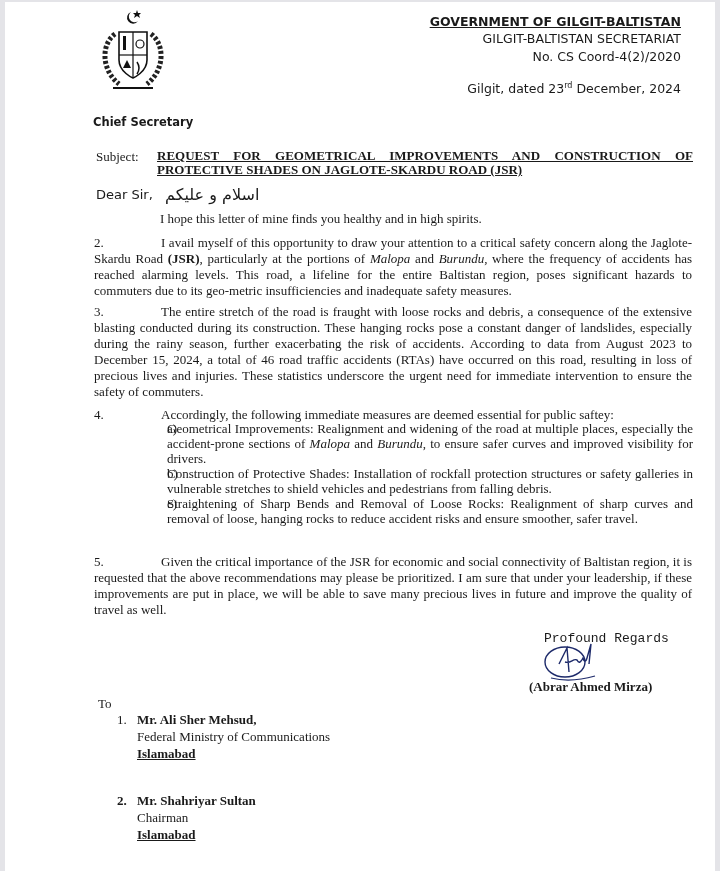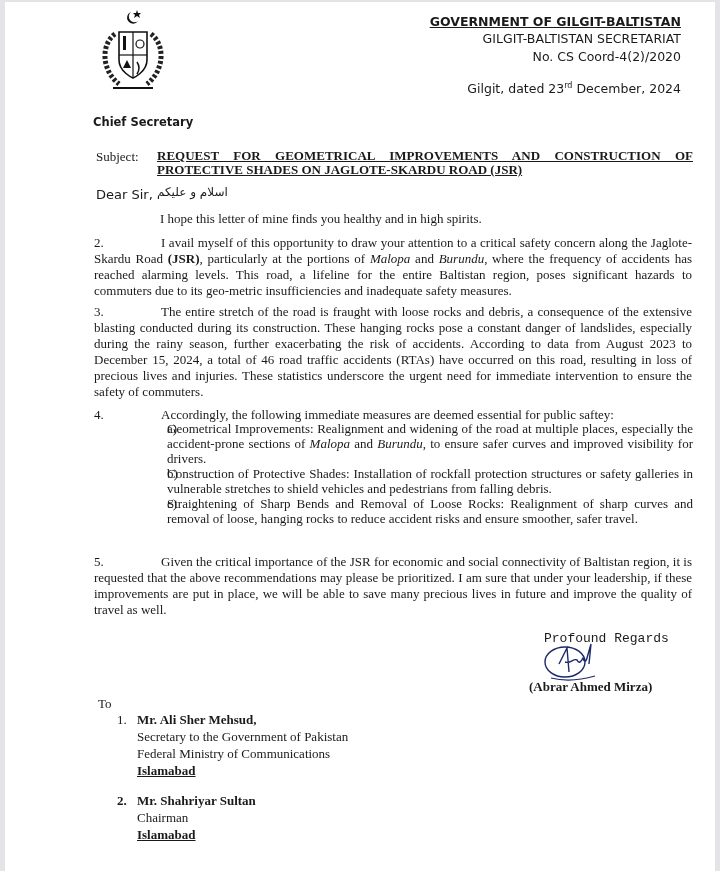--- a/index.html
+++ b/index.html
@@ -24,21 +24,21 @@
   .hdr-govt { top: 12px; font-weight: bold; text-decoration: underline; }
   .hdr-sec { top: 29px; }
   .hdr-no { top: 47px; }
   .hdr-date { top: 79px; }
   sup { font-size: 8px; }
 
   .subj-lbl { position: absolute; left: 91px; top: 147px; font-size: 13px; }
   .subj { position: absolute; left: 152px; top: 147px; width: 536px; font-size: 13px; font-weight: bold; text-decoration: underline; line-height: 14px; text-align: justify; text-align-last: left; }
 
   .dear { position: absolute; left: 91px; top: 185px; font-size: 13px; }
-  .salaam { position: absolute; left: 152px; top: 183px; font-size: 12px; direction: rtl; font-family: "DejaVu Sans", sans-serif; }
+  .salaam { position: absolute; left: 160px; top: 183px; font-size: 16px; direction: rtl; font-family: "DejaVu Sans", sans-serif; }
 
   .para { position: absolute; left: 89px; width: 598px; font-size: 13px; line-height: 16px; text-align: justify; }
   .para .num { display: inline-block; width: 67px; }
   .p1 { top: 209px; left: 155px; width: 540px; }
   .p2 { top: 233px; }
   .p3 { top: 302px; }
   .p4 { top: 405px; }
   .list { position: absolute; left: 162px; width: 526px; font-size: 13px; line-height: 15px; text-align: justify; }
   .list .lbl { position: absolute; left: 0; }
   .list .txt { display: block; }
@@ -121,21 +121,20 @@
     <path d="M18 26 l8 -16 l2 24 m-4 -10 c6 2 8 -4 12 -2 c2 4 4 2 6 -2 c1 4 3 4 4 0 l4 -14 l-2 20" fill="none" stroke="#1d2a6a" stroke-width="1.4"></path>
     <path d="M10 40 c16 4 30 2 44 -2" fill="none" stroke="#1d2a6a" stroke-width="1.2"></path>
   </svg>
   <div class="signer serif">(Abrar Ahmed Mirza)</div>
 
   <div class="to serif">To</div>
 
   <div class="addr a1 serif">
     <span class="n">1.</span>
     <div class="b">Mr. Ali Sher Mehsud,</div>
-    <div>Secretary to the Government of Pakistan</div>
     <div>Federal Ministry of Communications</div>
     <div class="b ul">Islamabad</div>
   </div>
 
   <div class="addr a2 serif">
     <span class="n b">2.</span>
     <div class="b">Mr. Shahriyar Sultan</div>
     <div>Chairman</div>
     <div class="b ul">Islamabad</div>
   </div>

